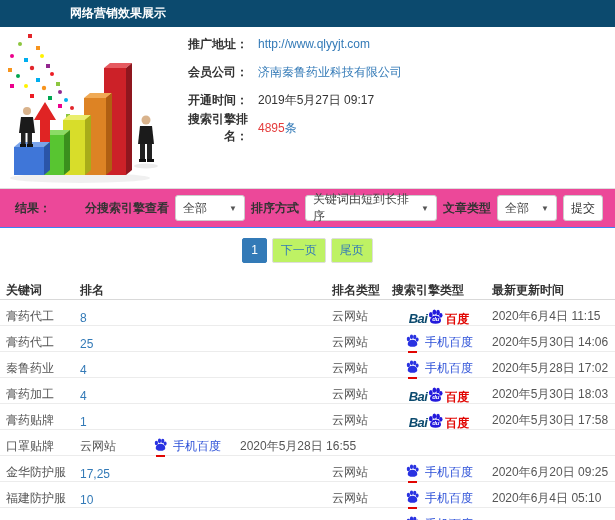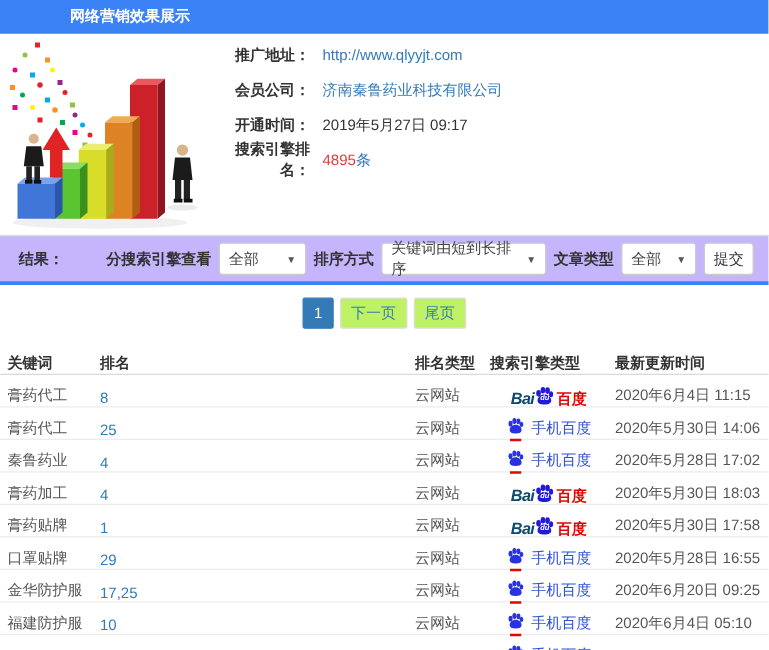--- a/index.html
+++ b/index.html
@@ -1,38 +1,38 @@
 <!DOCTYPE html>
 <html><head>
 <meta charset="utf-8">
 <style>
   * { margin:0; padding:0; box-sizing:border-box; }
   html,body { width:615px; height:520px; overflow:hidden; background:#fff;
     font-family:"Liberation Sans","DejaVu Sans",sans-serif; font-size:12px; color:#333; }
   .page { position:relative; width:615px; height:520px; overflow:hidden; background:#fff; }
 
   
-  .topbar { position:absolute; left:0; top:0; width:615px; height:27px; background:#3b82f6;
-    color:#fff; font-weight:bold; line-height:27px; padding-left:56px; font-size:12px; }
+  .topbar { position:absolute; left:0; top:0; width:615px; height:27px; background:#0c4a6e;
+    color:#fff; font-weight:bold; line-height:27px; padding-left:70px; font-size:12px; }
 
   
   .illus { position:absolute; left:0; top:30px; width:172px; height:155px; }
 
   
   .info { position:absolute; left:170px; top:30px; width:445px; }
   .info-row { display:flex; align-items:center; height:28px; }
   .info-label { width:78px; text-align:right; font-weight:bold; color:#333; }
   .info-val { margin-left:10px; color:#333; }
   .info-val.link { color:#337ab7; cursor:pointer; }
   .info-val .num { color:#e43c3c; }
   .info-val .suffix { color:#337ab7; }
 
   
   .results-bar { position:absolute; left:0; top:188px; width:615px; height:40px;
-    background:#c4b5fd; border-top:1px solid #ddd; border-bottom:3px solid #3b82f6;
+    background:#ec4899; border-top:1px solid #ddd; border-bottom:1px solid #3b82f6;
     display:flex; align-items:center; }
   .results-label { font-weight:bold; margin-left:15px; }
   .filters { margin-left:auto; margin-right:12px; display:flex; align-items:center; gap:6px;justify-content:flex-end; }
   .filters .flabel { font-weight:bold; white-space:nowrap; }
   .sel { background:#fff; border:1px solid #ccc; border-radius:3px; height:26px;
     display:inline-flex; align-items:center; padding:0 7px; color:#444; cursor:pointer; }
   .sel .caret { margin-left:auto; font-size:8px; color:#555; padding-left:8px; }
   .sel.w-engine { width:70px; } .sel.w-sort { width:132px; } .sel.w-article { width:60px; }
   .btn-submit { background:#fff; border:1px solid #ccc; border-radius:3px; height:26px;
     width:40px; color:#333; cursor:pointer; font-size:12px; }
@@ -338,21 +338,20 @@
           <span class="du">du</span>
         </span>
         <span class="bd-cn">百度</span>
       </span>
 
     </span>
     <span class="c5">2020年5月30日 17:58</span>
   </div>
         <div class="trow">
     <span class="c1">口罩贴牌</span>
-    <span class="c2"><span class="rank-link">29</span></span>
     <span class="c3">云网站</span>
     <span class="c4">
 
       <span class="mb-logo">
         <span class="mb-paw">
           <svg width="15" height="14" viewBox="0 0 24 24">
                   <g fill="#2932e1">
                     <ellipse cx="5" cy="8.5" rx="2.8" ry="4"></ellipse>
                     <ellipse cx="10.3" cy="4.8" rx="2.8" ry="4"></ellipse>
                     <ellipse cx="15.8" cy="5.2" rx="2.8" ry="4"></ellipse>

